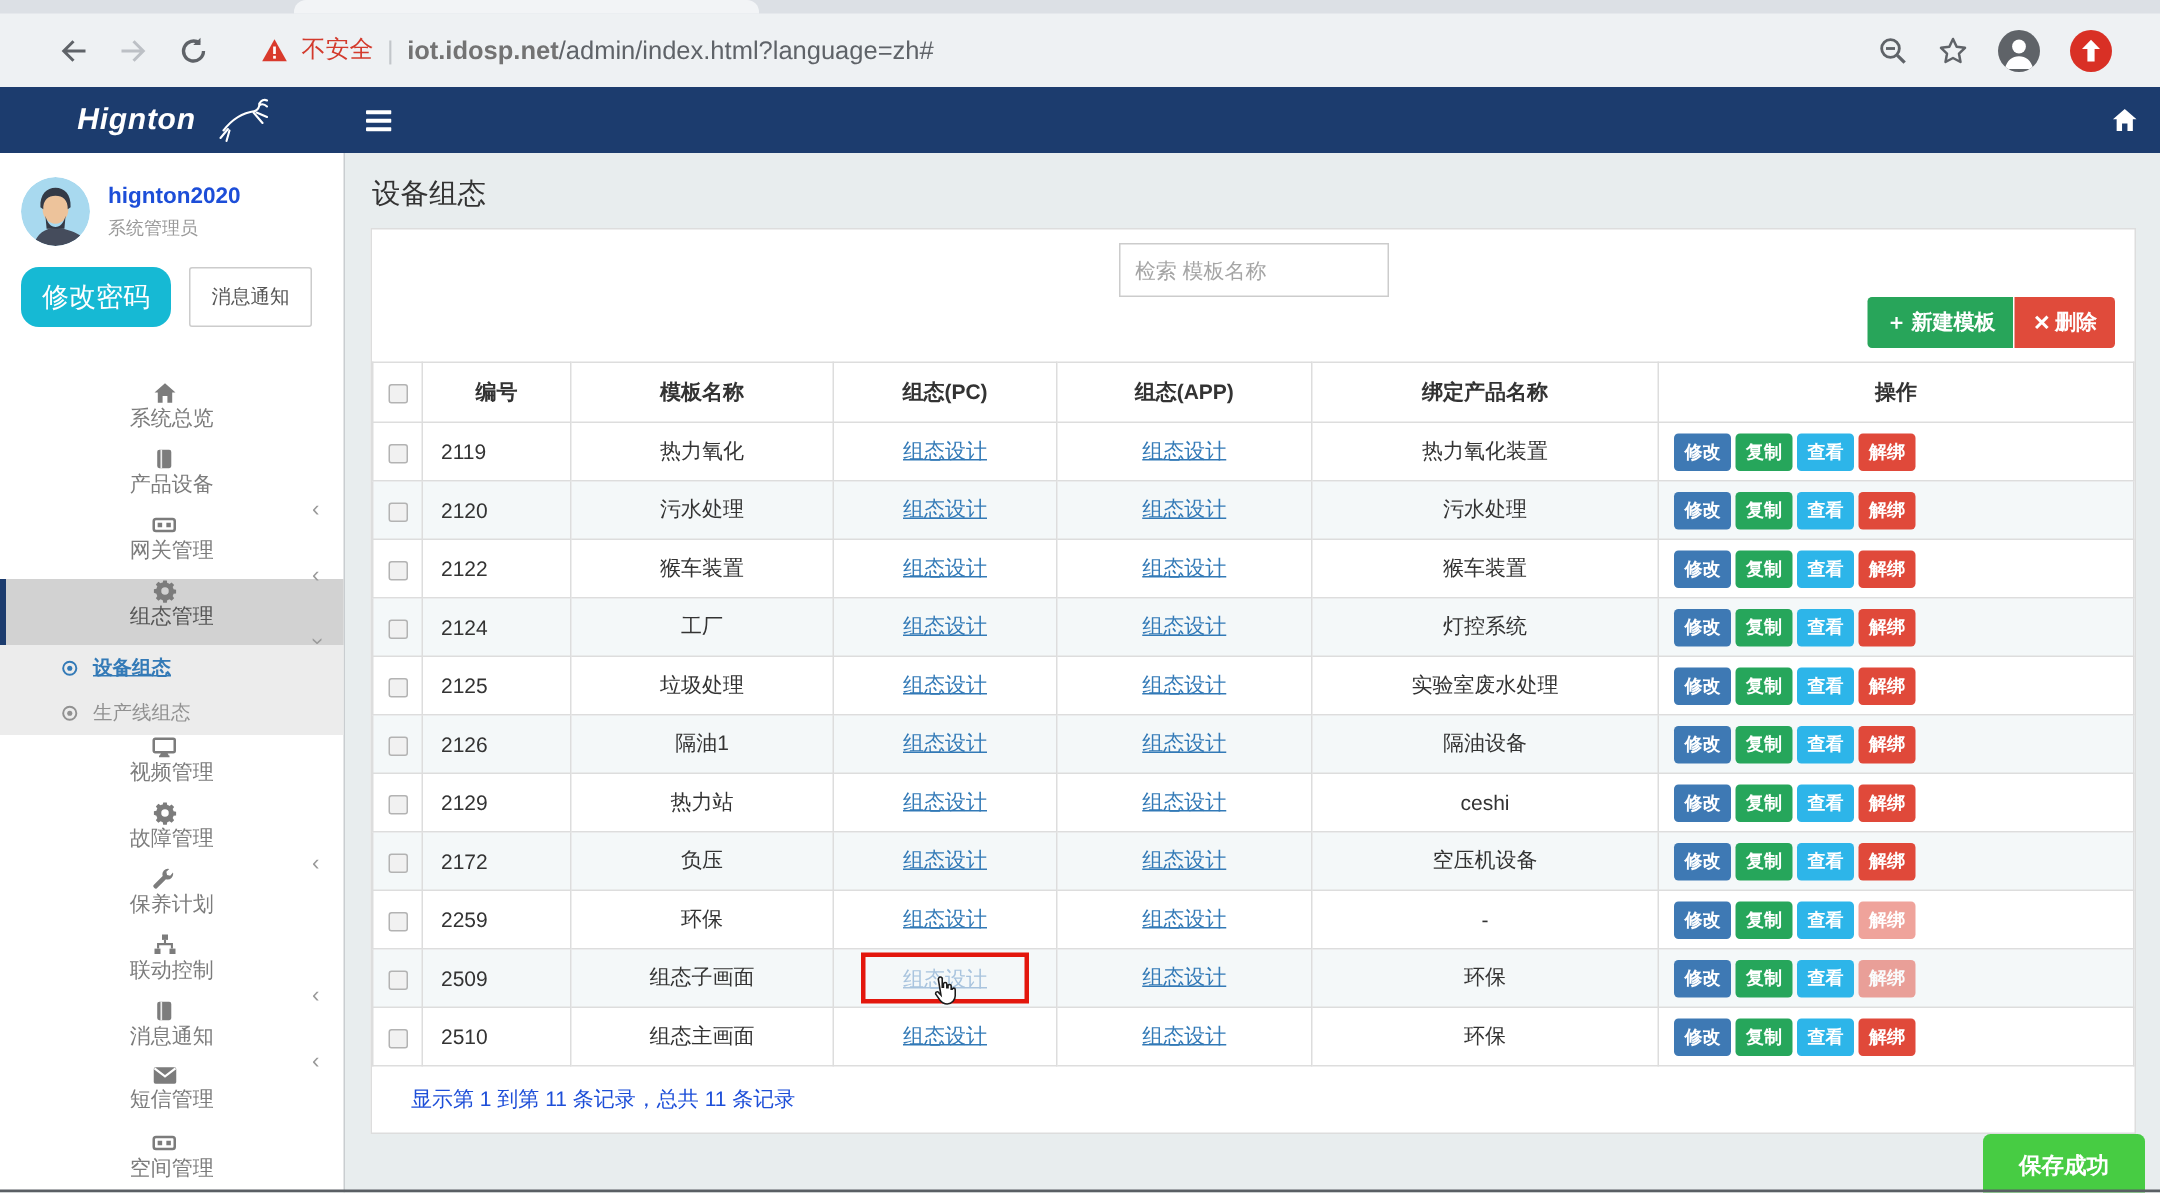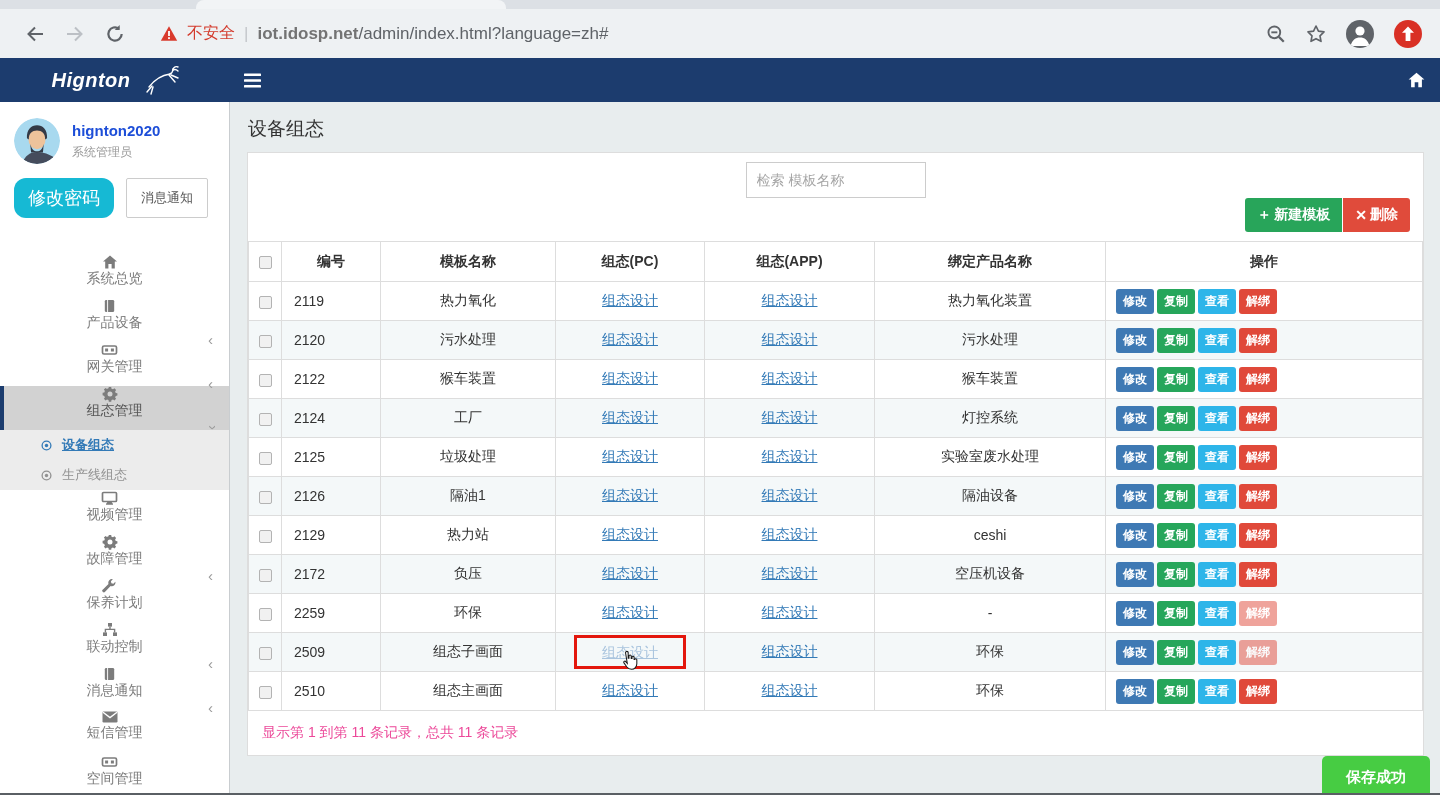--- a/index.html
+++ b/index.html
@@ -10,21 +10,21 @@
   *{box-sizing:border-box; margin:0; padding:0;}
   html,body{width:1440px;height:795px;overflow:hidden;}
   body{font-family:"Liberation Sans","DejaVu Sans",sans-serif; background:#e8edee; position:relative;}
   .ico{display:inline-flex;align-items:center;justify-content:center;}
   .ico svg{display:block;}
 
   
   .browser{position:absolute;top:0;left:0;width:1440px;height:58px;background:#eef1f3;}
   .browser-topstrip{height:9px;background:#dce0e5;position:relative;}
   .tab-hint{position:absolute;left:196px;top:0;width:310px;height:9px;background:#f2f4f6;border-radius:8px 8px 0 0;}
-  .browser-bar{height:49px;display:flex;align-items:center;padding:0 18px;}
+  .browser-bar{height:49px;display:flex;align-items:center;padding:0 32px;}
   .nav-btn{width:34px;height:34px;display:flex;align-items:center;justify-content:center;border-radius:50%;margin-right:6px;}
   .url-area{display:flex;align-items:center;gap:9px;margin-left:22px;font-size:17px;flex:1;min-width:0;}
   .warn-text{color:#d33a2c;font-size:16px;}
   .url-sep{color:#c2c6ca;font-size:17px;}
   .url-host{color:#737373;font-weight:bold;}
   .url-path{color:#5f6368;}
   .right-icons{display:flex;align-items:center;gap:20px;margin-left:auto;}
 
   
   .navbar{position:absolute;top:58px;left:0;width:1440px;height:44px;background:var(--navbar);display:flex;align-items:center;}
@@ -75,21 +75,21 @@
   td.c-act{text-align:left;padding-left:10px;}
   .cb{display:inline-block;width:13px;height:13px;border:1px solid #b3b3b3;border-radius:2px;background:#f1f1f1;vertical-align:middle;}
   a.tlink{color:var(--link);text-decoration:underline;}
   a.tlink.faded{color:#a9c4de;}
   .abtn{display:inline-block;color:#fff;font-size:12px;font-weight:bold;padding:4px 7px;border-radius:3px;margin-right:3px;cursor:default;}
   .ab-edit{background:var(--action-edit);} .ab-copy{background:var(--action-copy);}
   .ab-view{background:var(--action-view);} .ab-unbind{background:var(--action-unbind);}
   .abtn.disabled{opacity:.5;}
   .hl-box{display:inline-block;position:relative;border:3px solid var(--highlight-red);padding:7px 25px;line-height:1;}
   .cursor{position:absolute;left:50%;top:11px;transform:translateX(-60%);}
-  .table-footer{padding:13px 14px;font-size:14px;color:#ec4899;}
+  .table-footer{padding:13px 26px;font-size:14px;color:#1d4ed8;}
 
   .toast{position:absolute;right:10px;bottom:-14px;background:var(--toast-green);color:#fff;font-size:15px;font-weight:bold;
          padding:12px 24px 22px;border-radius:5px;}
   .bottom-edge{position:absolute;left:0;bottom:0;width:1440px;height:2px;background:#5a5f64;}
 </style>
 </head>
 <body>
 
 <div class="browser">
   <div class="browser-topstrip">

